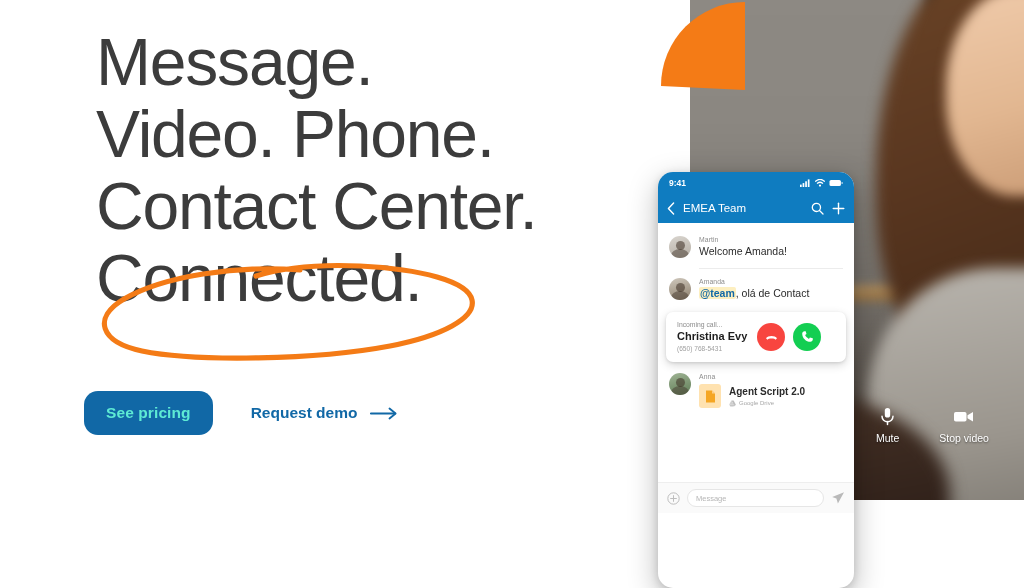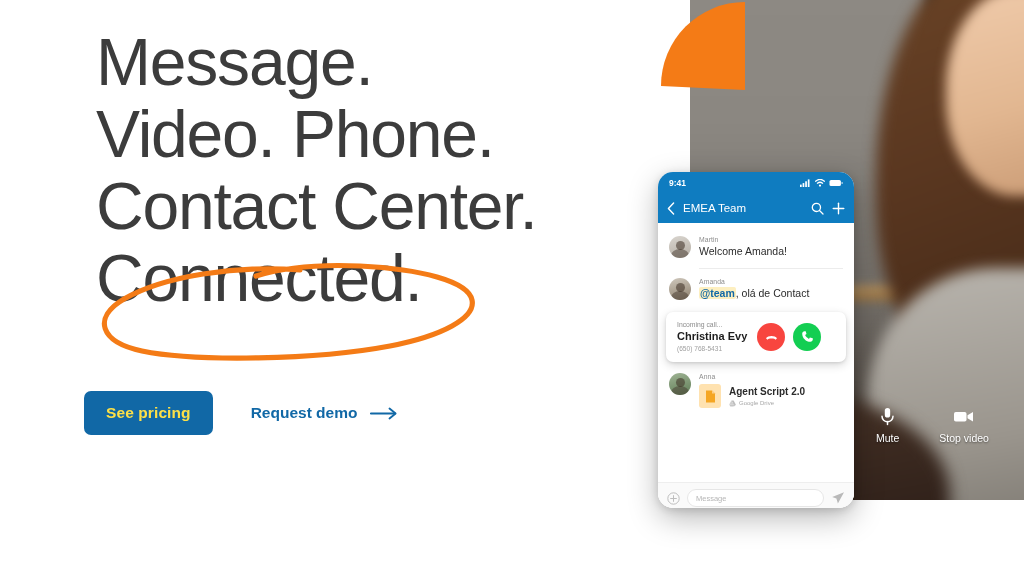--- a/index.html
+++ b/index.html
@@ -57,26 +57,26 @@
     gap: 38px;
   }
 
   .btn-primary {
     display: inline-flex;
     align-items: center;
     justify-content: center;
     height: 44px;
     padding: 0 22px;
     background: #1168a6;
-    color: #fde047;
+    color: #5eead4;
     font-size: 15.5px;
     font-weight: 700;
     letter-spacing: 0.1px;
     border: none;
-    border-radius: 7px;
+    border-radius: 14px;
     cursor: pointer;
   }
 
   .btn-link {
     display: inline-flex;
     align-items: center;
     gap: 13px;
     color: #1168a6;
     font-size: 15.5px;
     font-weight: 700;
@@ -221,21 +221,21 @@
     white-space: nowrap;
     text-shadow: 0 1px 2px rgba(0,0,0,0.5);
   }
 
   
   .phone {
     position: absolute;
     left: 658px;
     top: 172px;
     width: 196px;
-    height: 336px;
+    height: 416px;
     background: #ffffff;
     border-radius: 15px;
     box-shadow: 0 10px 30px rgba(0,0,0,0.28), 0 2px 8px rgba(0,0,0,0.14);
     overflow: hidden;
     z-index: 8;
   }
 
   .ph-statusbar {
     height: 21px;
     background: #0f7cc0;

